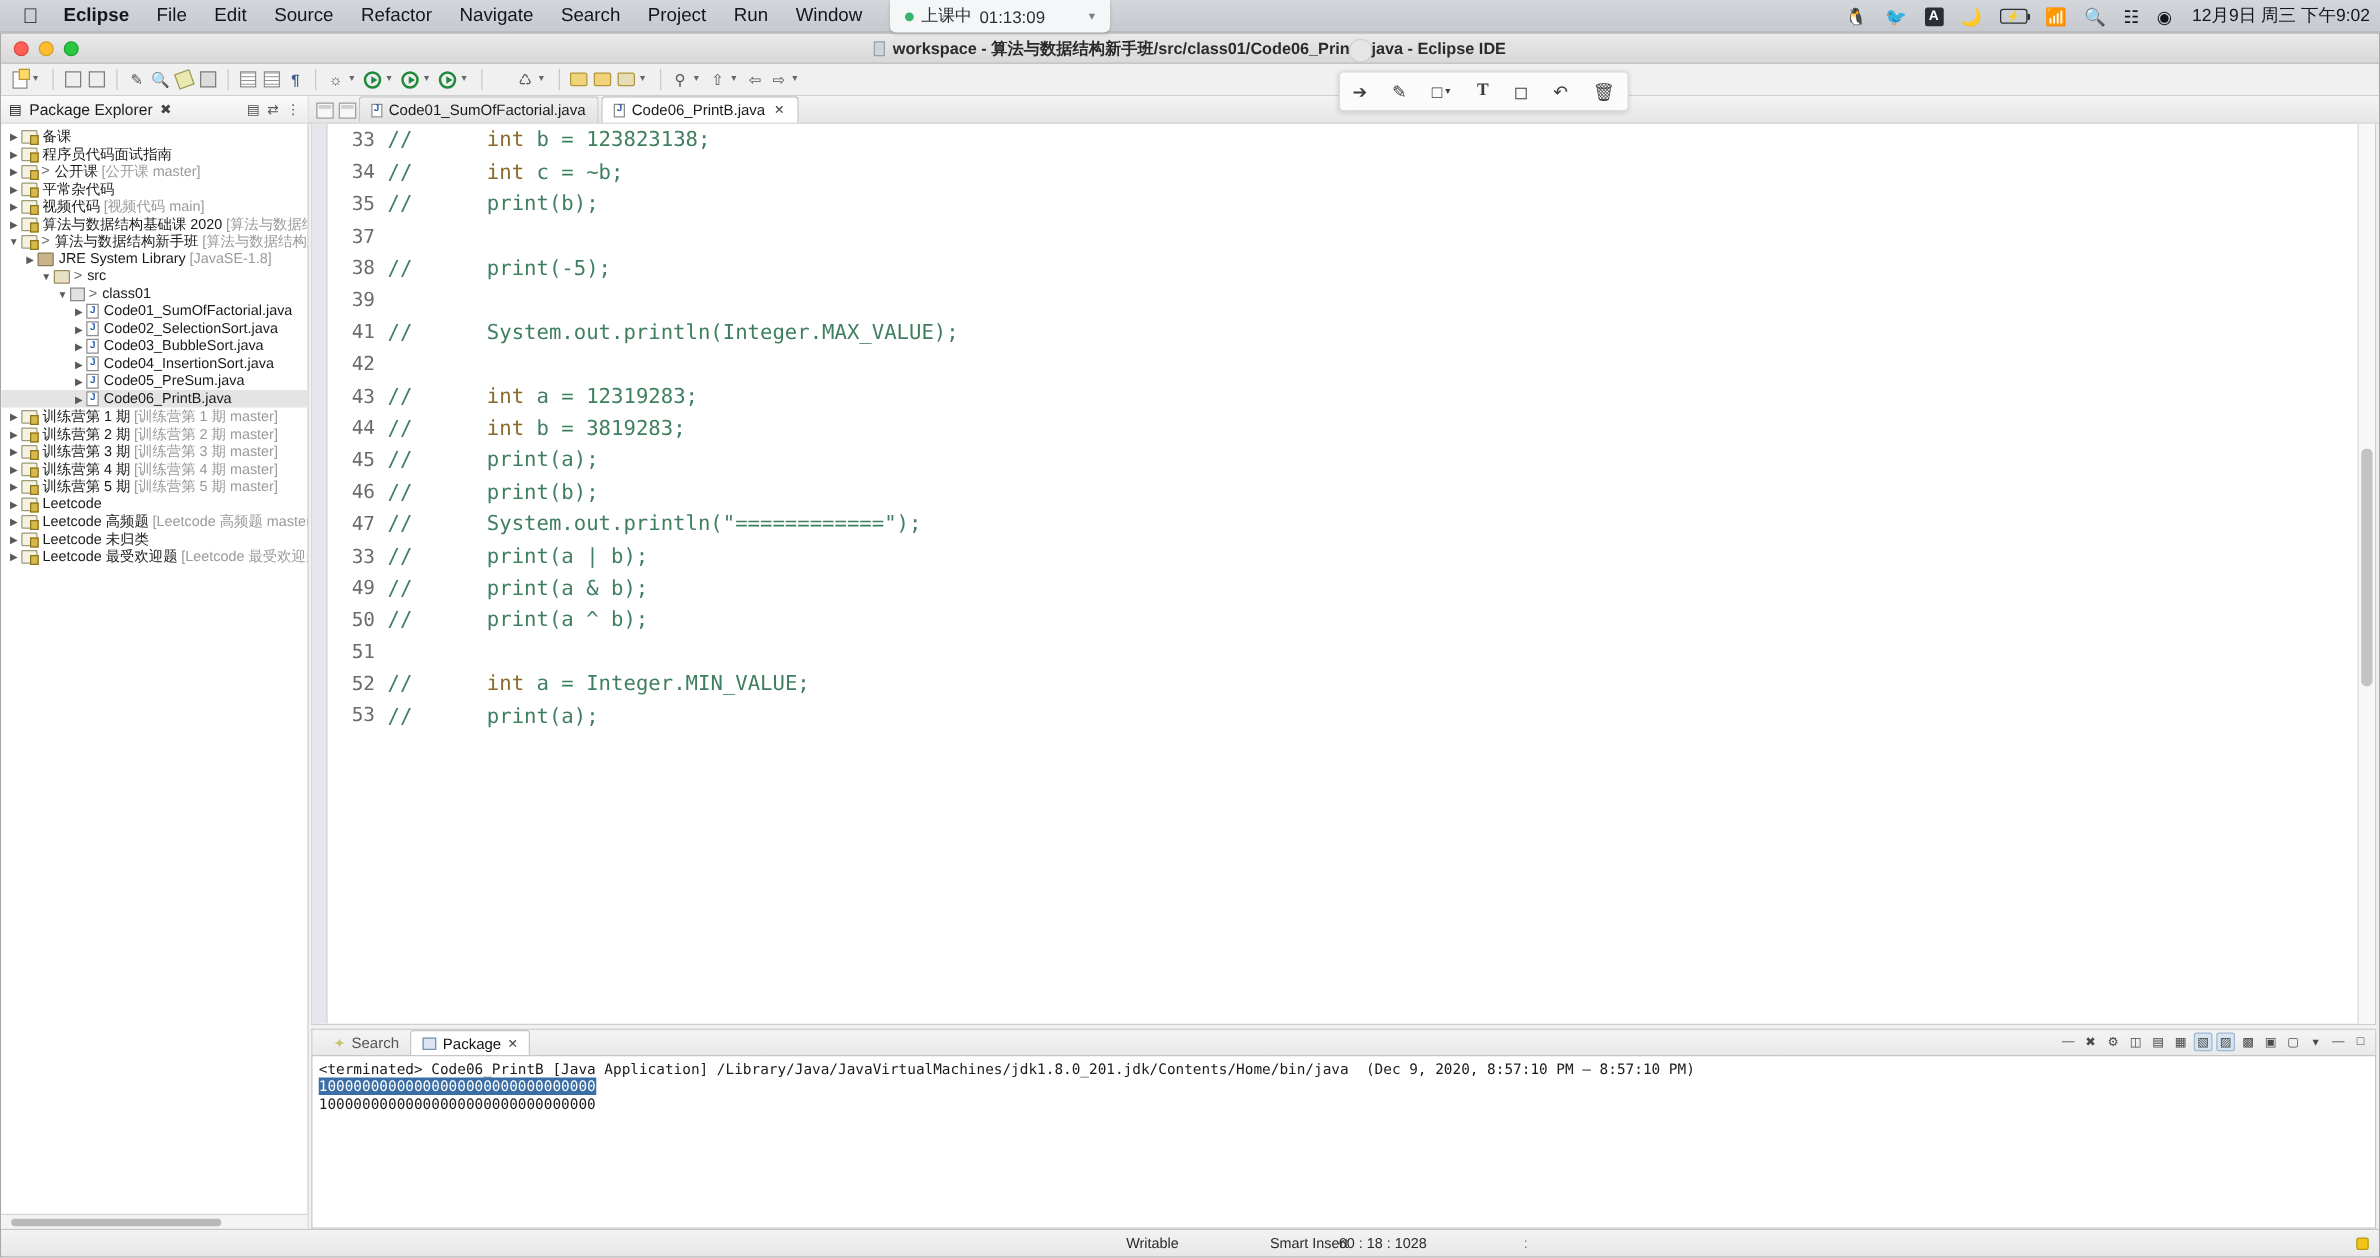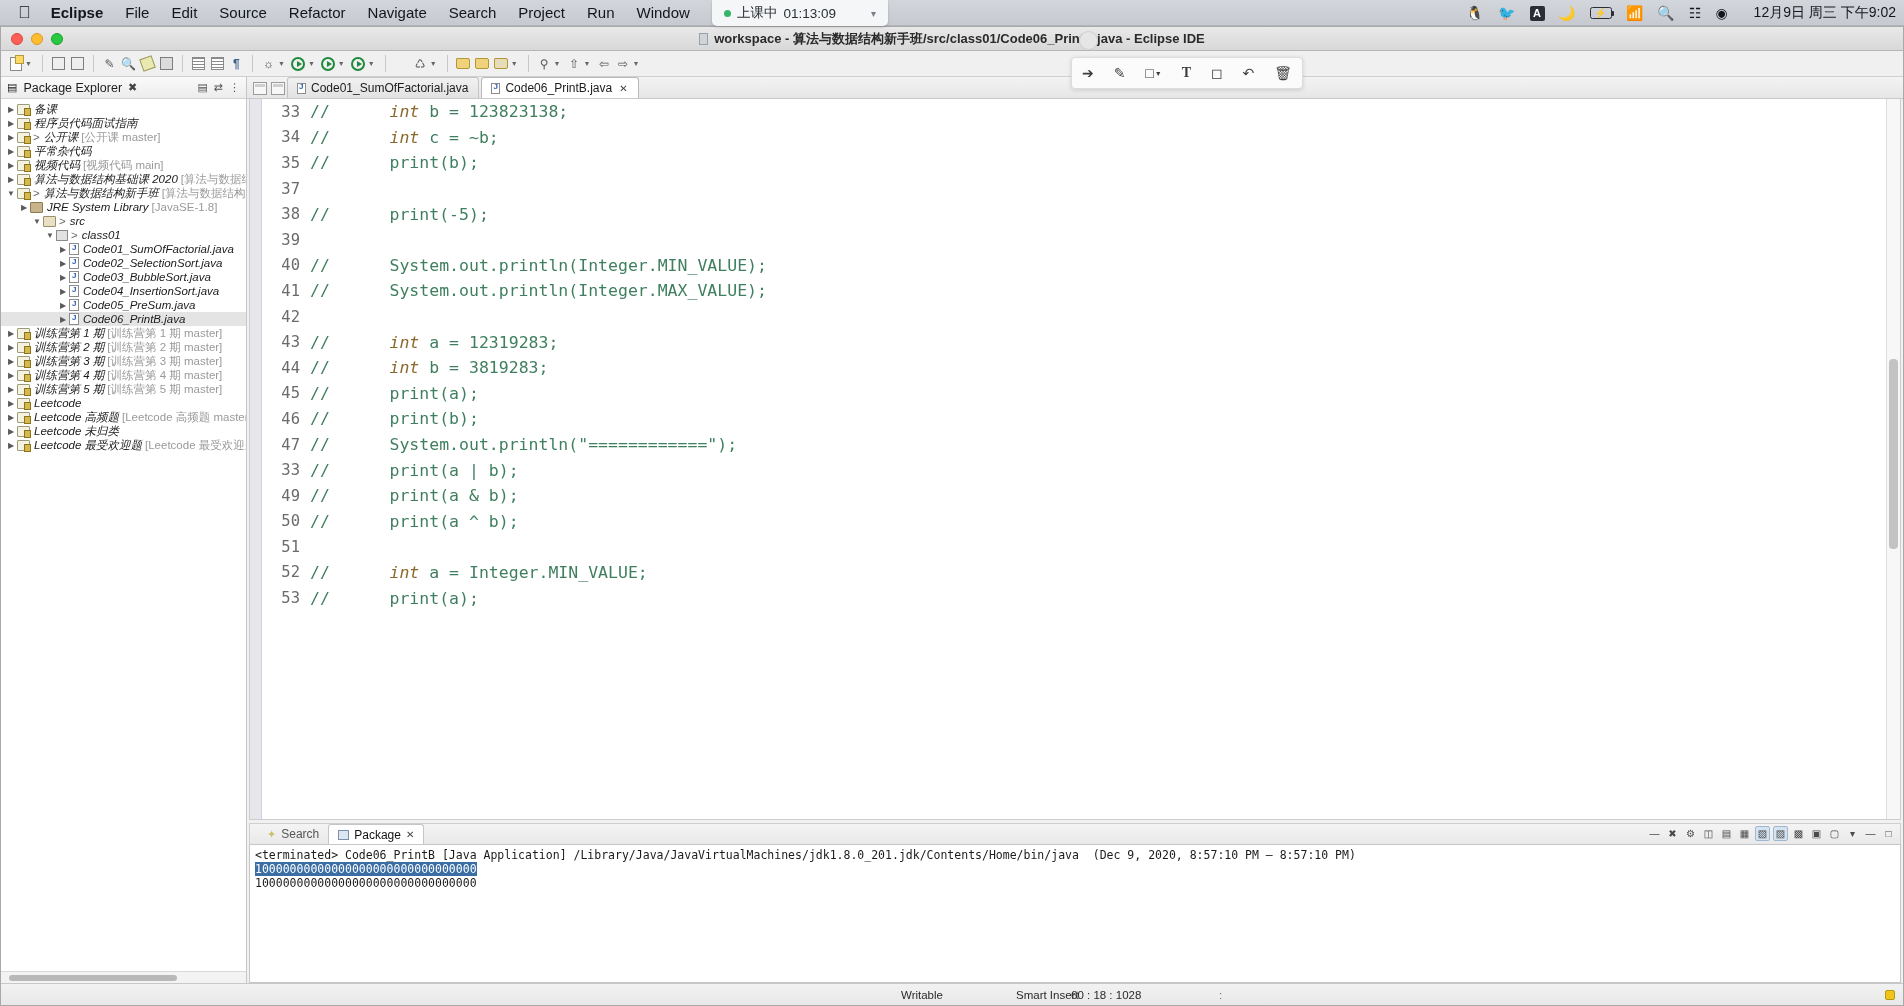--- a/index.html
+++ b/index.html
@@ -21,21 +21,21 @@
     z-index: 40;
   }
   .macbar .apple { margin-left: 18px; font-size: 17px; line-height: 1; }
   .macbar .mi { margin-left: 22px; white-space: nowrap; }
   .macbar .mi.bold { font-weight: bold; margin-left: 20px; }
   .macbar-right {
     position: absolute; right: 8px; top: 0; height: 26px;
     display: flex; align-items: center; gap: 14px;
   }
   .macbar-right .si { font-size: 14px; line-height: 1; display:flex; align-items:center; }
-  .macbar-right .clock { font-size: 14px; white-space: nowrap; margin-left: 12px; text-align: right; }
+  .macbar-right .clock { font-size: 14px; white-space: nowrap; margin-left: 2px; text-align: right; }
   .badge-a {
     display:inline-flex;align-items:center;justify-content:center;
     width:15px;height:15px;background:#2b2f35;color:#fff;border-radius:2px;
     font-size:11px;font-weight:bold;
   }
   .batt {
     width:22px;height:12px;border:1.4px solid #2b2f35;border-radius:2.5px;
     position:relative;display:inline-flex;align-items:center;justify-content:center;
     font-size:9px;color:#2b2f35;
   }
@@ -127,21 +127,21 @@
   .trow.sel { background:#e4e4e4; }
   .arrow { width:12px; text-align:center; font-size:8px; color:#5a5a5a; flex:0 0 12px; }
   .ti { flex:0 0 auto; margin-right:3px; display:inline-flex; }
   .i-prj{width:13px;height:11px;background:#f6f2e2;border:1px solid #9b9b7a;border-radius:1px;position:relative;}
   .i-prj:after{content:"";position:absolute;right:-2px;bottom:-2px;width:5px;height:6px;background:#d8b84a;border:1px solid #8a7420;}
   .i-jre{width:13px;height:11px;background:#c8b38a;border:1px solid #8a7a55;border-radius:1px;}
   .i-src{width:13px;height:11px;background:#e8e0c4;border:1px solid #9b8f62;border-radius:1px;}
   .i-pkg{width:12px;height:11px;background:#e2e2e2;border:1px solid #8a8a8a;}
   .i-java{width:10px;height:12px;background:#fff;border:1px solid #8d8d8d;position:relative;}
   .i-java:after{content:"J";position:absolute;left:2px;top:-1px;font-size:8px;color:#2a5db0;font-weight:bold;}
-  .tlabel{margin-left:1px;font-style:italic;}
+  .tlabel{margin-left:1px;}
   .tgit{color:#9a9a9a;margin-left:3px;}
   .tgt{color:#6a6a6a;margin-right:3px;}
 
   .pkg-hscroll{height:12px;background:#f3f3f3;border-top:1px solid #d8d8d8;position:relative;}
   .pkg-hscroll .thumb{position:absolute;left:8px;top:3px;width:168px;height:6px;background:#b8b8b8;border-radius:3px;}
 
   
   .edcol { flex:1; display:flex; flex-direction:column; min-width:0; background:#f1f1f1; }
 
   .tabrow {
@@ -162,21 +162,21 @@
   .tab .tabj:after{content:"J";position:absolute;left:1px;top:-2px;font-size:8px;color:#2a5db0;font-weight:bold;}
   .tab .cx{font-size:10px;color:#444;margin-left:2px;}
 
   .editor { flex:1; display:flex; background:#fff; position:relative; min-height:0; border:1px solid #cdcdcd; border-top:none; margin:0 2px; overflow:hidden;}
   .gutter { width:12px; background:#e6e6ec; border-right:1px solid #d2d2dc; }
   .code-area { flex:1; position:relative; overflow:hidden;
     font-family:"DejaVu Sans Mono","Liberation Mono",monospace; font-size:16.5px; }
   .cline { height:25.6px; display:flex; align-items:center; white-space:pre; }
   .lnum { width:38px; text-align:right; color:#6b6b6b; font-size:15.5px; padding-right:10px; flex:0 0 48px; }
   .ctext { color:#3f7f5f; }
-  .kw { color:#8a6a2a; font-style:italic; }
+  .kw { color:#8a6a2a; }
   .scroll-v { position:absolute; right:2px; top:0; width:9px; height:100%; }
   .scroll-v .thumb{position:absolute;right:0;top:260px;width:9px;height:190px;background:#c3c3c3;border-radius:4px;}
   .ed-rightbar{width:14px;background:#f7f7f7;border-left:1px solid #dcdcdc;}
 
   
   .console { height:160px; display:flex; flex-direction:column; background:#f1f1f1; margin:3px 2px 0 2px;}
   .con-tabs {
     height:21px; display:flex; align-items:center; gap:0;
     background:linear-gradient(180deg,#f4f4f4,#e9e9e9); border:1px solid #cfcfcf; border-bottom:none;
     padding-left:8px; font-size:12px; position:relative;
@@ -571,21 +571,20 @@
 
         <div class="editor">
           <div class="gutter"></div>
           <div class="code-area" id="code">
               <div class="cline"><span class="lnum">33</span><span class="ctext">//      <span class="kw">int</span> b = 123823138;</span></div>
               <div class="cline"><span class="lnum">34</span><span class="ctext">//      <span class="kw">int</span> c = ~b;</span></div>
               <div class="cline"><span class="lnum">35</span><span class="ctext">//      print(b);</span></div>
               <div class="cline"><span class="lnum">37</span><span class="ctext"></span></div>
               <div class="cline"><span class="lnum">38</span><span class="ctext">//      print(-5);</span></div>
               <div class="cline"><span class="lnum">39</span><span class="ctext"></span></div>
-              <div class="cline"><span class="lnum">40</span><span class="ctext">//      System.out.println(Integer.MIN_VALUE);</span></div>
               <div class="cline"><span class="lnum">41</span><span class="ctext">//      System.out.println(Integer.MAX_VALUE);</span></div>
               <div class="cline"><span class="lnum">42</span><span class="ctext"></span></div>
               <div class="cline"><span class="lnum">43</span><span class="ctext">//      <span class="kw">int</span> a = 12319283;</span></div>
               <div class="cline"><span class="lnum">44</span><span class="ctext">//      <span class="kw">int</span> b = 3819283;</span></div>
               <div class="cline"><span class="lnum">45</span><span class="ctext">//      print(a);</span></div>
               <div class="cline"><span class="lnum">46</span><span class="ctext">//      print(b);</span></div>
               <div class="cline"><span class="lnum">47</span><span class="ctext">//      System.out.println("============");</span></div>
               <div class="cline"><span class="lnum">33</span><span class="ctext">//      print(a | b);</span></div>
               <div class="cline"><span class="lnum">49</span><span class="ctext">//      print(a &amp; b);</span></div>
               <div class="cline"><span class="lnum">50</span><span class="ctext">//      print(a ^ b);</span></div>

